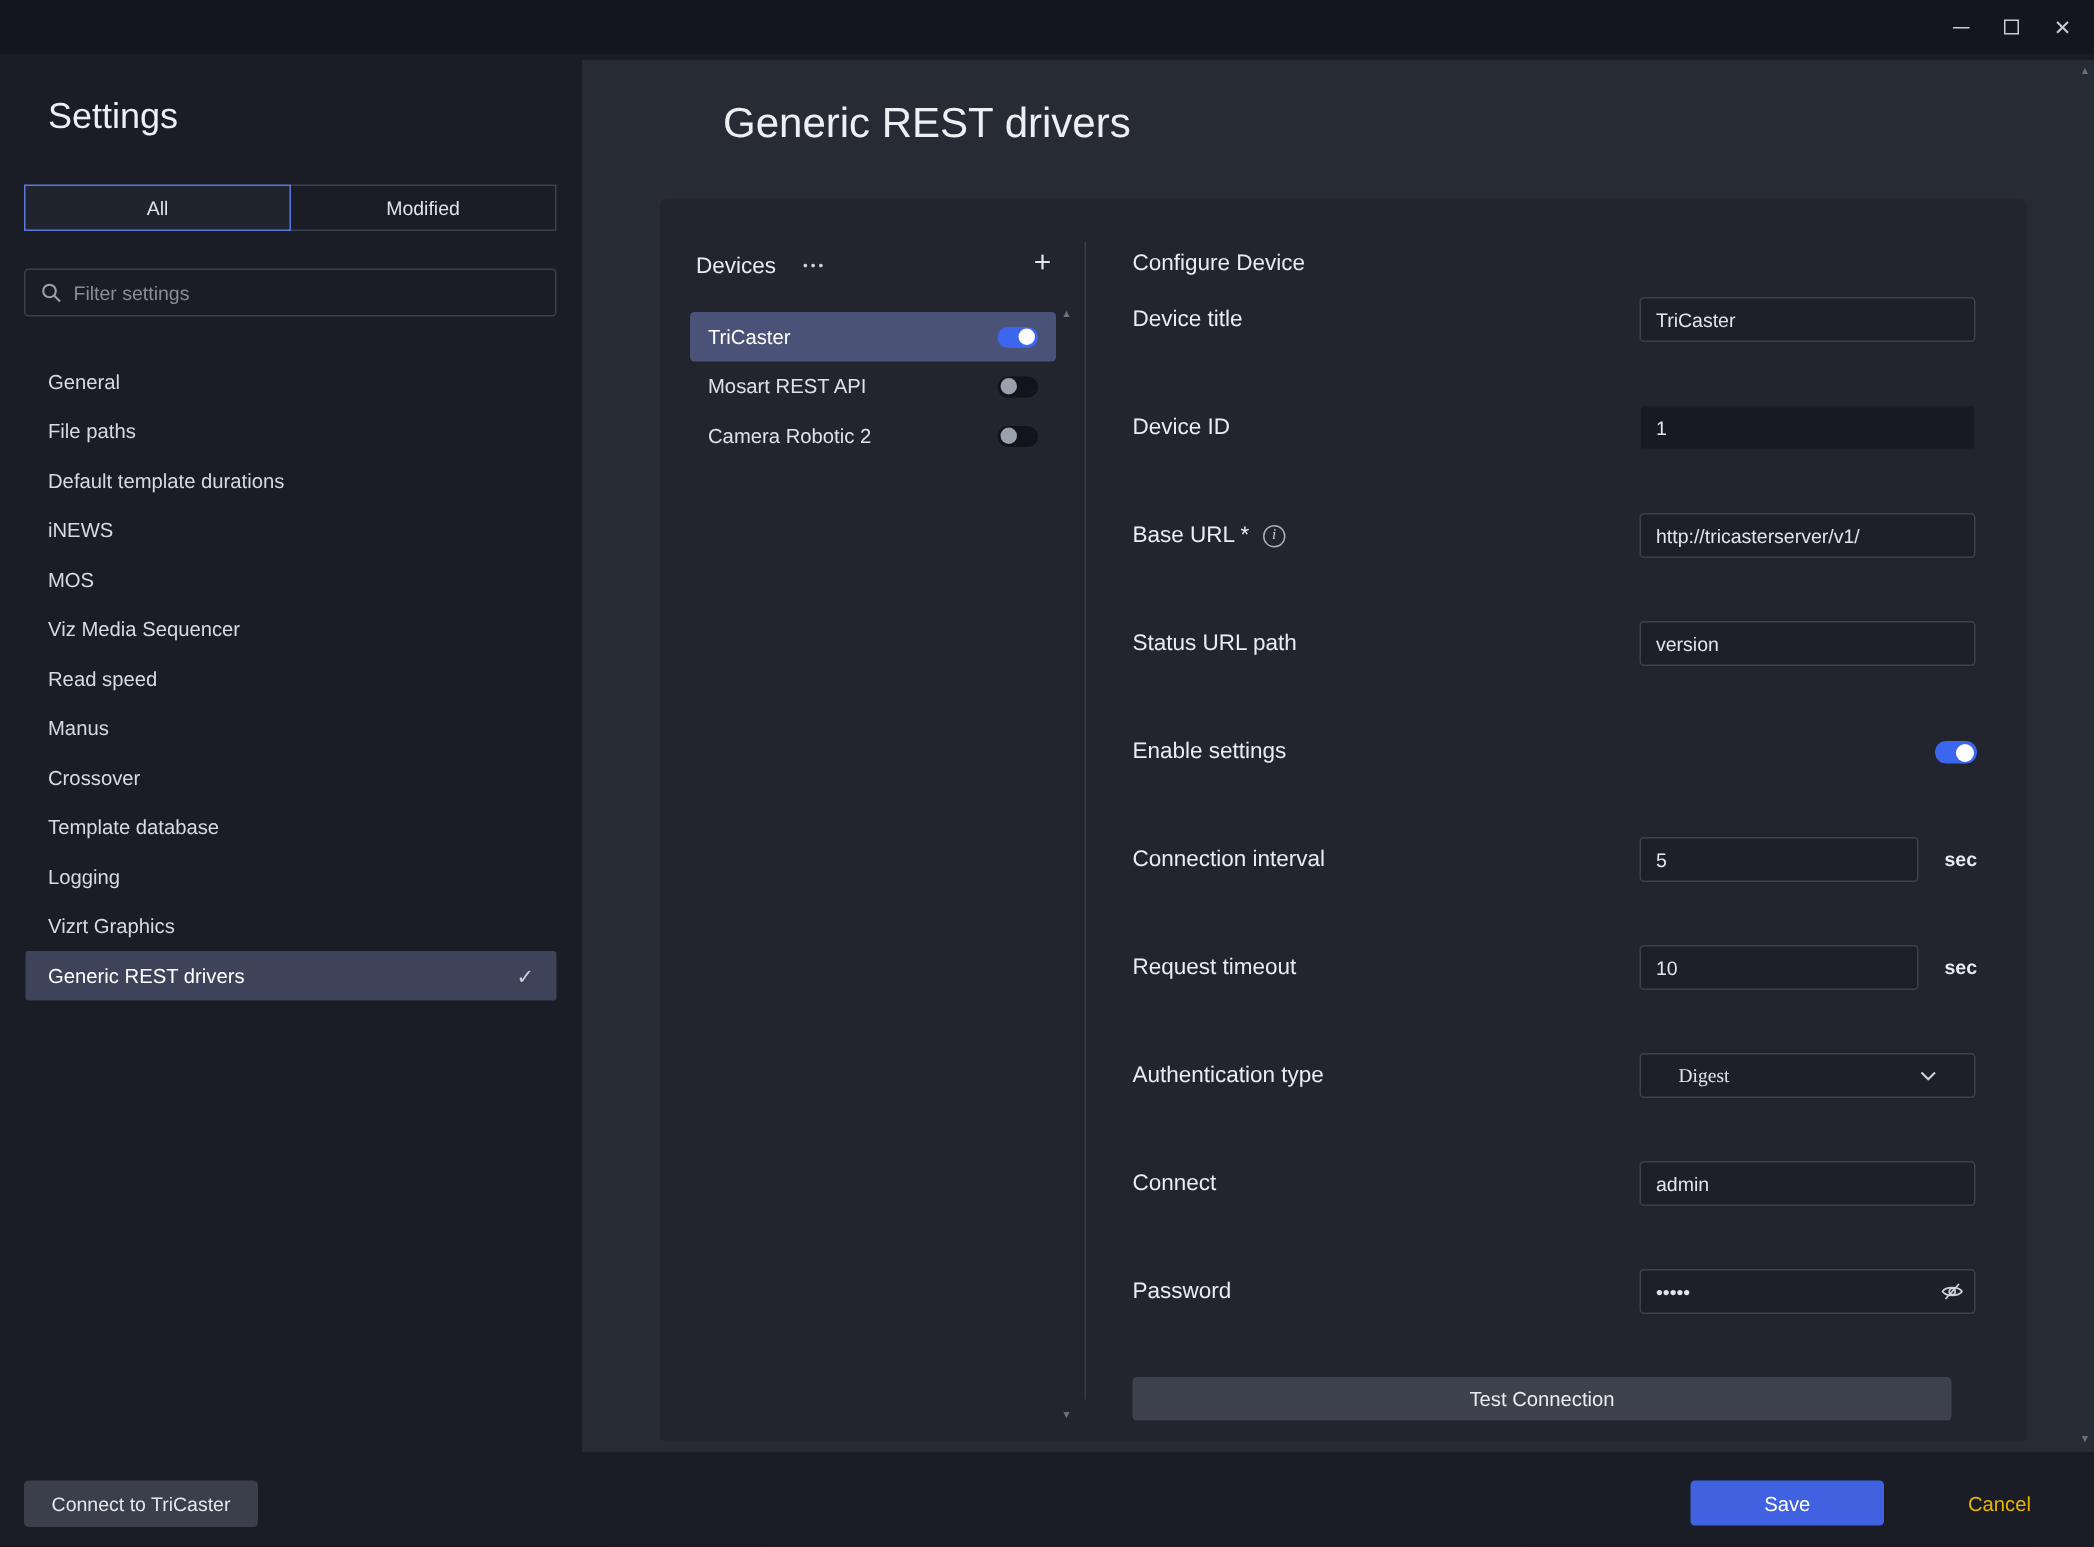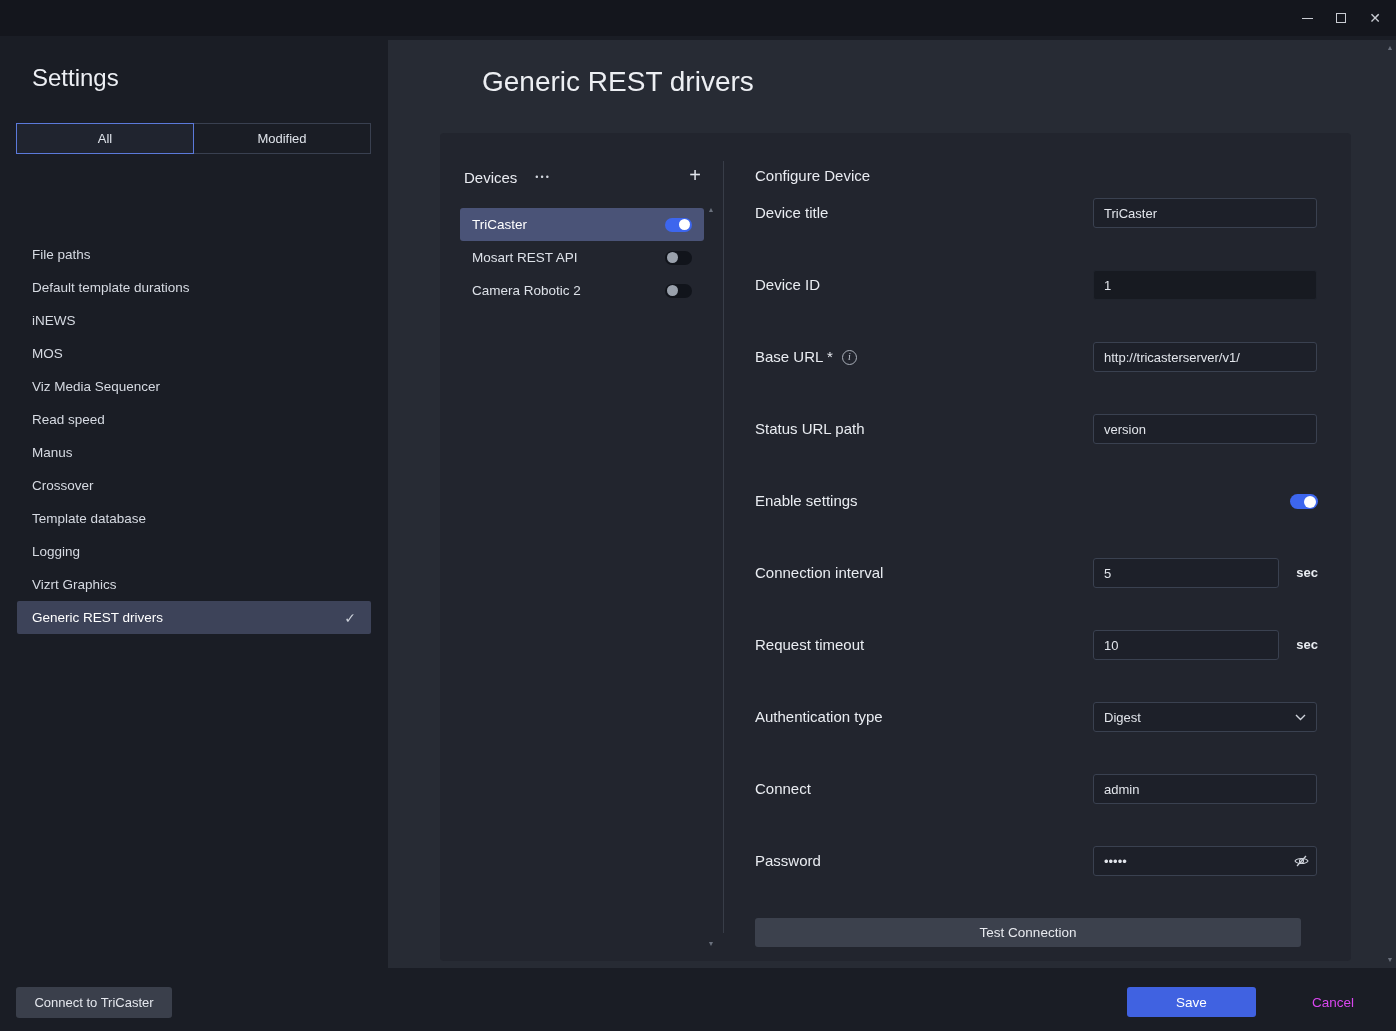--- a/index.html
+++ b/index.html
@@ -81,41 +81,41 @@
              color:#e2e5eb; font-size:13px; font-family:inherit; padding:0 10px; outline:none; }
   .f-input.dim { background:#171a21; border-color:#20242d; }
   .f-input.short { width:186px; }
   .f-input.pw { padding-right:32px; }
   .unit { position:absolute; right:0; top:0; height:30px; line-height:30px;
           font-size:13px; font-weight:700; color:#e9ecf1; }
   .field .toggle { position:absolute; right:0; top:8px; }
   .dropdown { position:absolute; left:338px; top:0; width:224px; height:30px;
               background:#1d2029; border:1px solid #3a4150; border-radius:3px;
               display:flex; align-items:center; justify-content:space-between;
-              padding:0 10px; cursor:pointer; }
+              padding:0 25px; cursor:pointer;font-family:Liberation Serif, serif; }
   .dropdown span { font-size:13px; color:#e2e5eb; }
   .eye-btn { position:absolute; left:538px; top:7px; width:18px; height:16px; cursor:pointer; }
   .info-icon { display:inline-flex; align-items:center; justify-content:center;
                width:15px; height:15px; border:1px solid #a9afb9; border-radius:50%;
                font-size:10px; font-style:italic; color:#c6cbd4; margin-left:9px;
                font-family:"Liberation Serif", serif; }
   .test-btn { position:absolute; left:315px; top:785px; width:546px; height:29px;
               background:#3c414d; border:none; border-radius:3px; color:#e8eaef;
               font-size:13.5px; font-family:inherit; cursor:pointer; }
 
   
   .main-scroll { position:absolute; right:1px; top:3px; bottom:3px; width:10px; }
 
   
   .footer { position:absolute; left:408px; right:0; top:968px; height:70px; background:#1a1d25; }
   .save-btn { position:absolute; left:719px; top:19px; width:129px; height:30px;
               background:#4062e1; border:none; border-radius:3px; color:#ffffff;
               font-size:13.5px; font-family:inherit; cursor:pointer; }
   .cancel-btn { position:absolute; left:880px; top:19px; width:90px; height:30px;
-                background:transparent; border:none; color:#d946ef; font-size:13.5px;
+                background:transparent; border:none; color:#eab308; font-size:13.5px;
                 font-family:inherit; cursor:pointer; }
 </style>
 </head>
 <body>
 
 <div class="window">
 
   <div class="titlebar">
     <div class="win-controls">
       <div class="win-btn">
@@ -131,22 +131,30 @@
   </div>
 
   <div class="sidebar">
     <div class="settings-title">Settings</div>
 
     <div class="tabs">
       <div class="tab tab-all">All</div>
       <div class="tab tab-modified">Modified</div>
     </div>
 
+    <div class="search">
+      <svg width="14" height="14" viewBox="0 0 14 14">
+        <circle cx="6" cy="6" r="4.2" fill="none" stroke="#9aa0ab" stroke-width="1.4"></circle>
+        <line x1="9.2" y1="9.2" x2="13" y2="13" stroke="#9aa0ab" stroke-width="1.4"></line>
+      </svg>
+      <input type="text" placeholder="Filter settings" style="">
+    </div>
 
     <div class="nav">
+      <div class="nav-item">General</div>
       <div class="nav-item">File paths</div>
       <div class="nav-item">Default template durations</div>
       <div class="nav-item">iNEWS</div>
       <div class="nav-item">MOS</div>
       <div class="nav-item">Viz Media Sequencer</div>
       <div class="nav-item">Read speed</div>
       <div class="nav-item">Manus</div>
       <div class="nav-item">Crossover</div>
       <div class="nav-item">Template database</div>
       <div class="nav-item">Logging</div>

